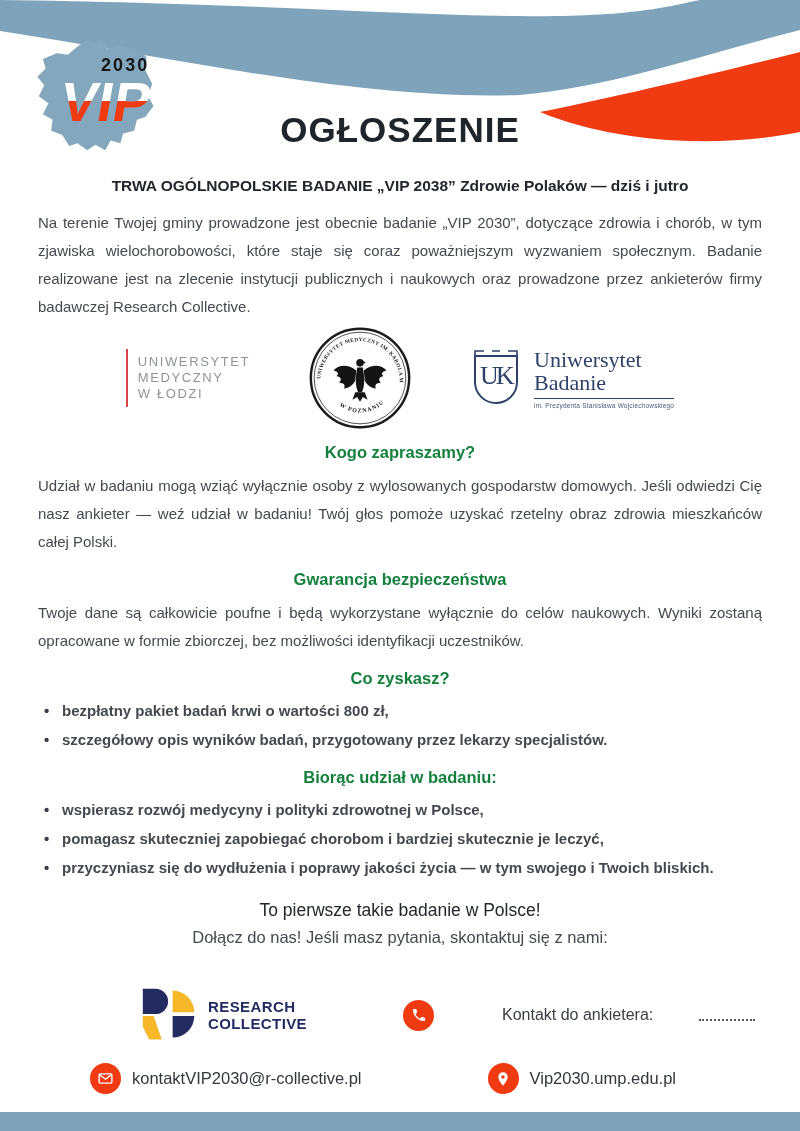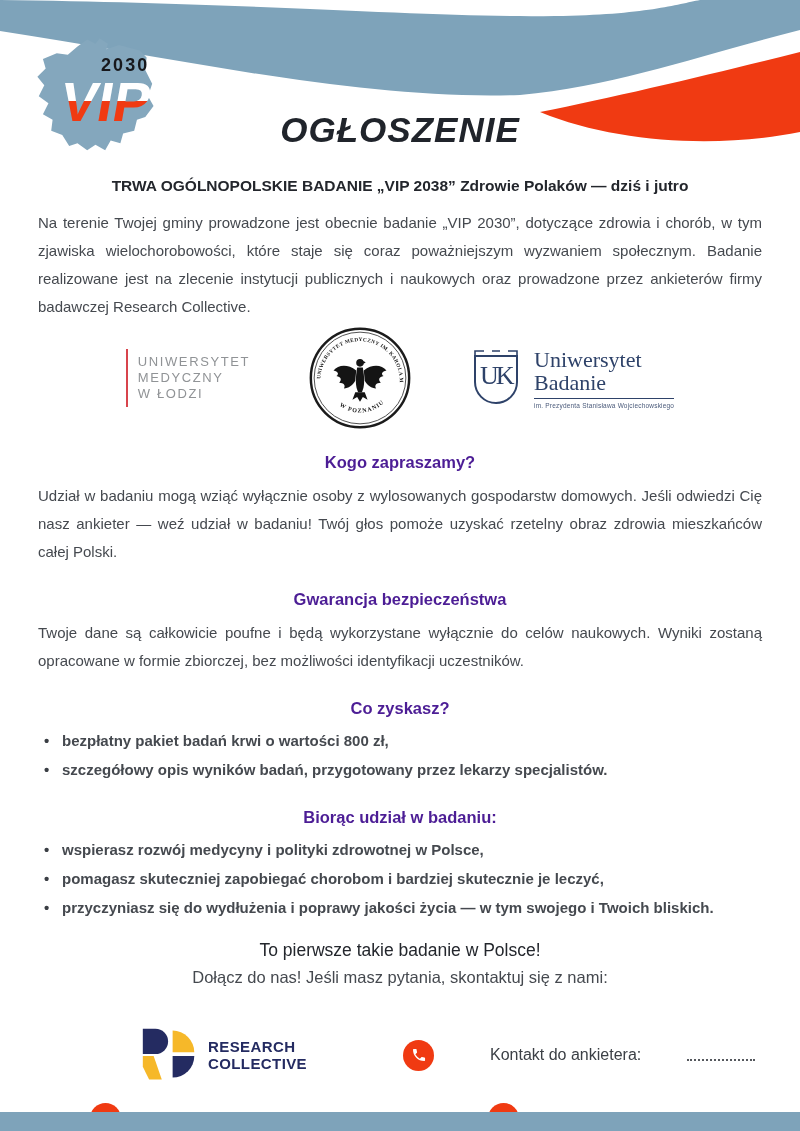--- a/index.html
+++ b/index.html
@@ -8,31 +8,31 @@
     background:#ffffff;
     font-family:"Liberation Sans", sans-serif;
     color:#45494f;
   }
   
   .hero{position:relative;height:160px;}
   .waves{position:absolute;top:0;left:0;width:800px;height:230px;pointer-events:none;}
   .vip-logo{position:absolute;left:22px;top:34px;width:158px;height:130px;}
   .page-title{
     position:absolute;left:0;top:110px;width:100%;text-align:center;
-    font-size:35px;font-weight:800;letter-spacing:1px;color:#20242b;font-style:italic;
+    font-size:35px;font-weight:800;letter-spacing:1px;color:#20242b;
   }
   
   .subtitle{
     margin-top:17px;text-align:center;font-size:15.5px;font-weight:700;color:#23262c;
   }
   .body-p{
     margin:14px 38px 0 38px;font-size:15px;line-height:28px;text-align:justify;color:#45494f;
   }
   .h3{
-    margin-top:24px;text-align:center;font-size:16.5px;font-weight:700;color:#4c1d95;
+    margin-top:14px;text-align:center;font-size:16.5px;font-weight:700;color:#15803d;
   }
   .closing-headline{
     margin-top:18px;text-align:center;font-size:17.5px;font-weight:400;color:#23262c;
   }
   .closing-cta{
     margin-top:7px;text-align:center;font-size:16.5px;color:#45494f;
   }
   ul.bullets{
     margin:8px 38px 0 38px;padding:0;list-style:none;
   }
@@ -59,21 +59,21 @@
   .contact-row{
     margin:40px 45px 0 140px;display:flex;align-items:center;gap:40px;
   }
   .rc-logo{display:flex;align-items:center;gap:10px;}
   .rc-words{font-size:15px;font-weight:800;letter-spacing:.4px;line-height:17px;color:#242b61;}
   .round-icon{
     width:31px;height:31px;border-radius:50%;background:#f03a12;flex:0 0 auto;
     display:flex;align-items:center;justify-content:center;
   }
   .phone-wrap{margin-left:56px;}
-  .interviewer-label{margin-left:16px;font-size:16px;color:#3c4046;white-space:nowrap;}
+  .interviewer-label{margin-left:28px;font-size:16px;color:#3c4046;white-space:nowrap;}
   .dotted{flex:1;border-bottom:2px dotted #55585d;margin:0 0 5px 6px;height:14px;}
   
   .footer-contacts{margin:20px 0 0 90px;display:flex;align-items:center;gap:48px;}
   .f-item{display:flex;align-items:center;gap:11px;}
   .f-item + .f-item{margin-left:78px;}
   .f-text{font-size:16.5px;color:#33373d;}
   .bottom-bar{position:absolute;left:0;bottom:0;width:800px;height:19px;background:#7ea3ba;}
 </style>
 </head>
 <body>

